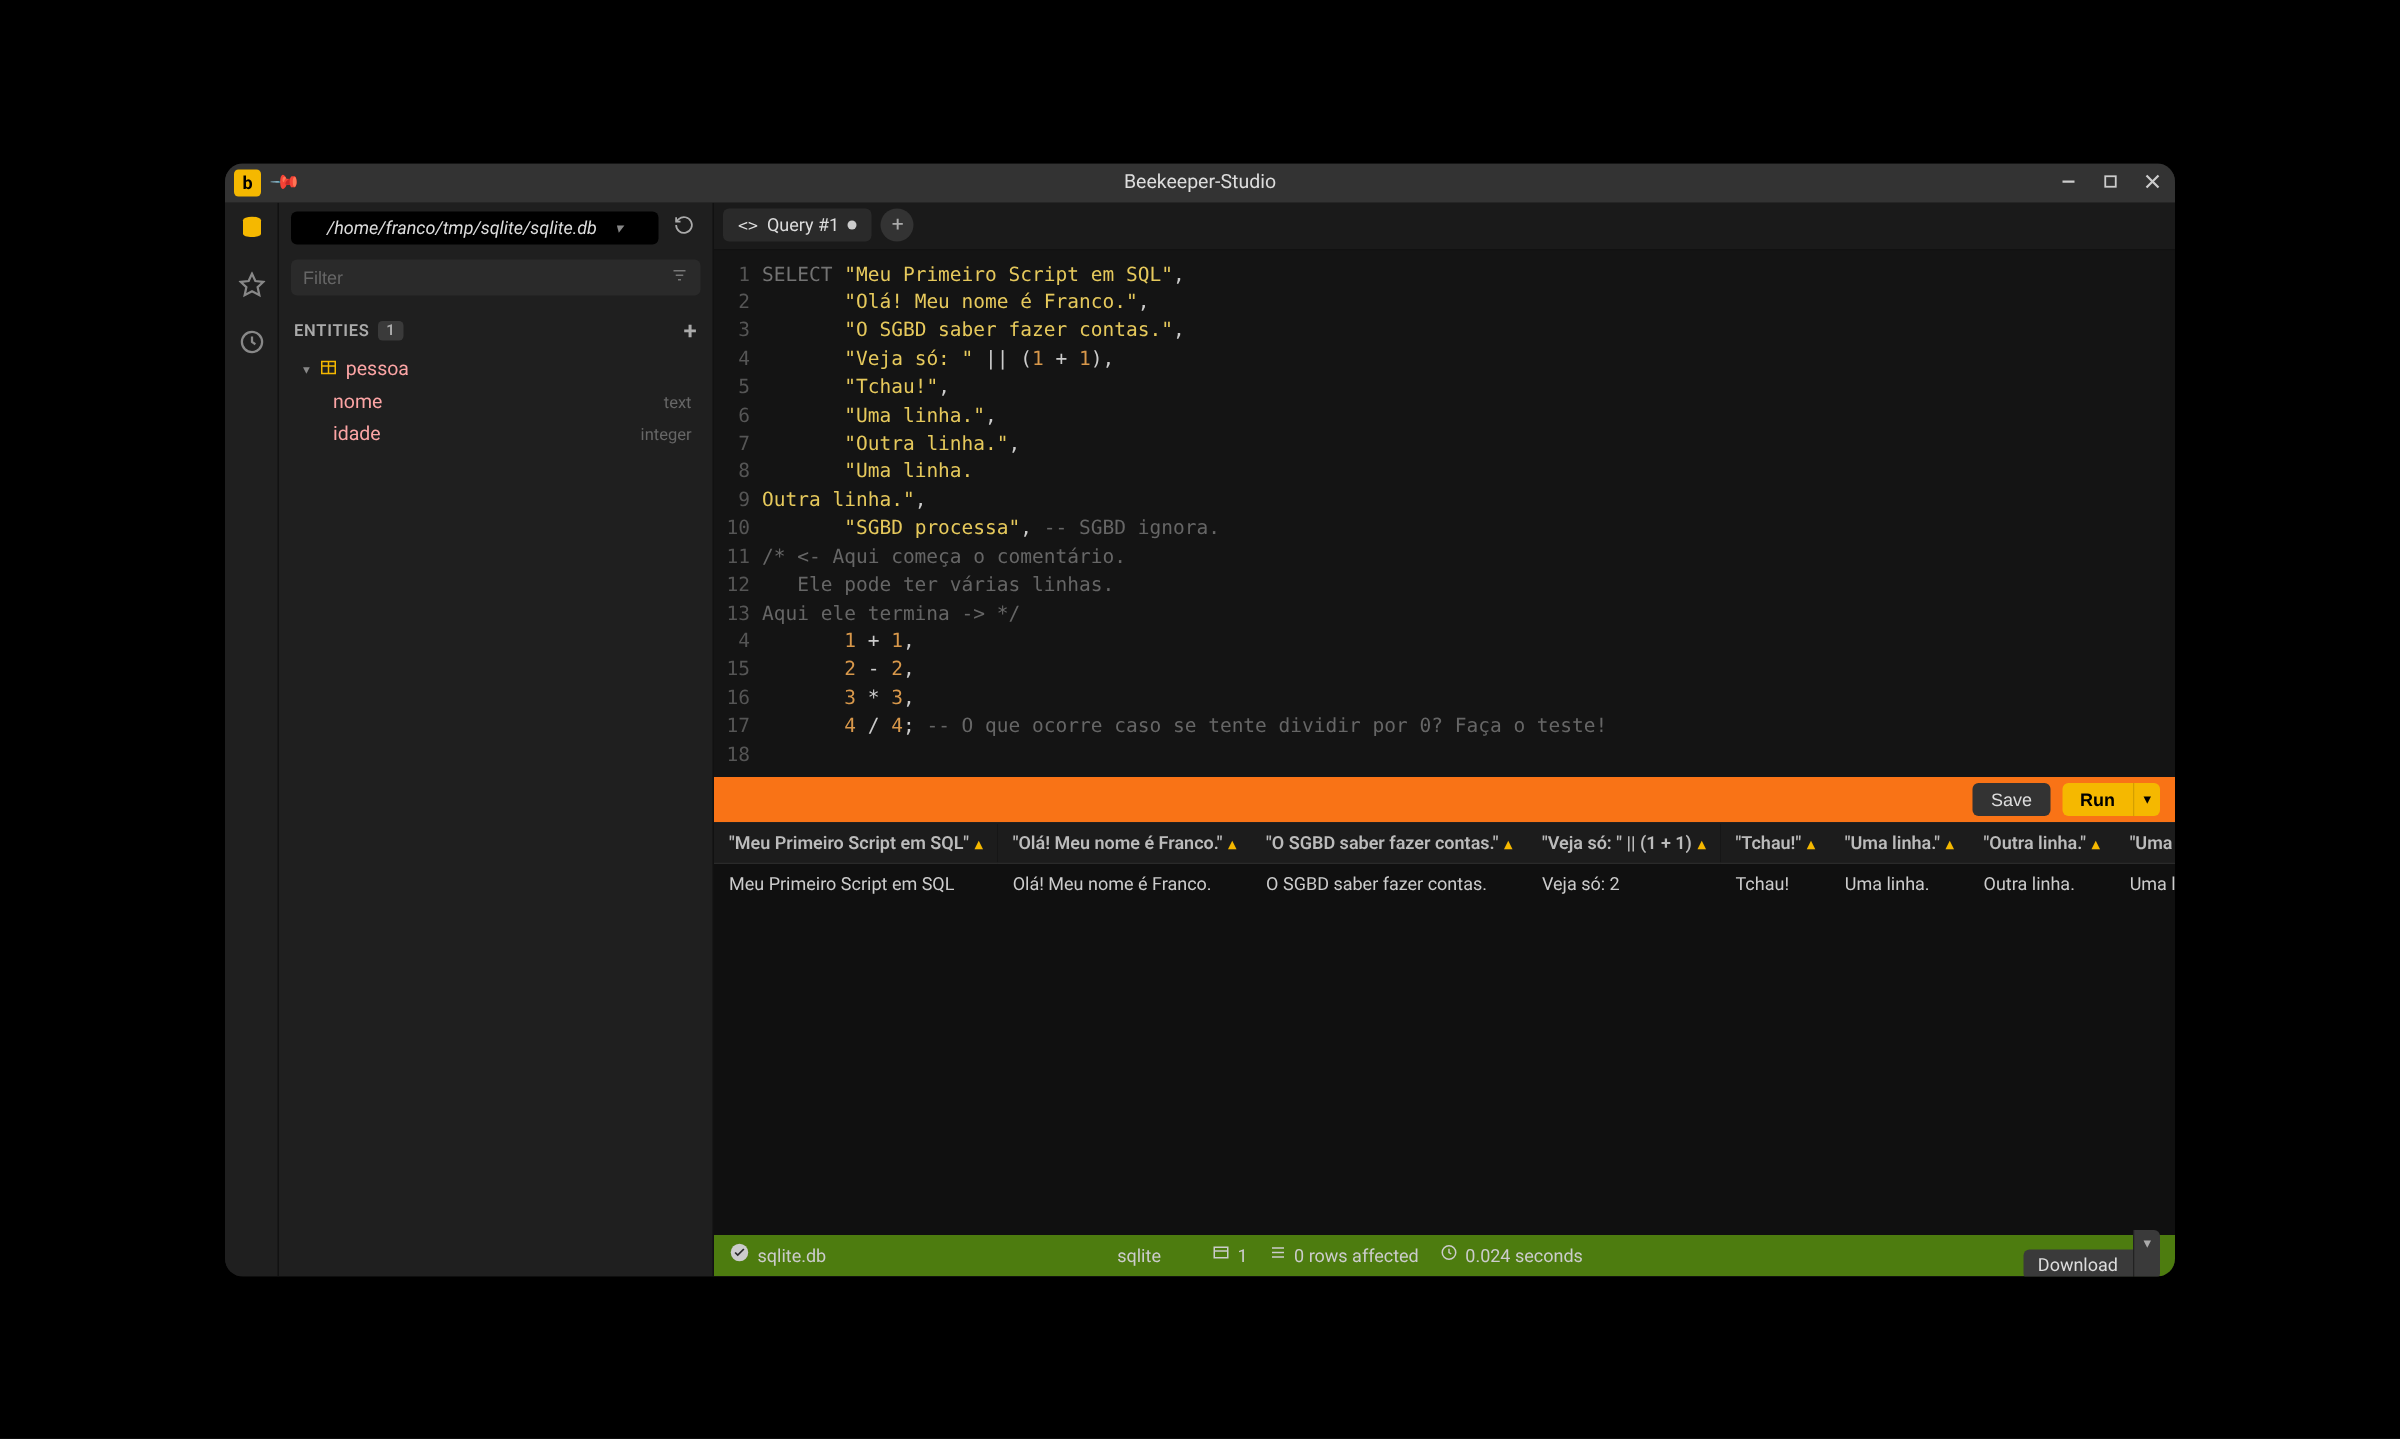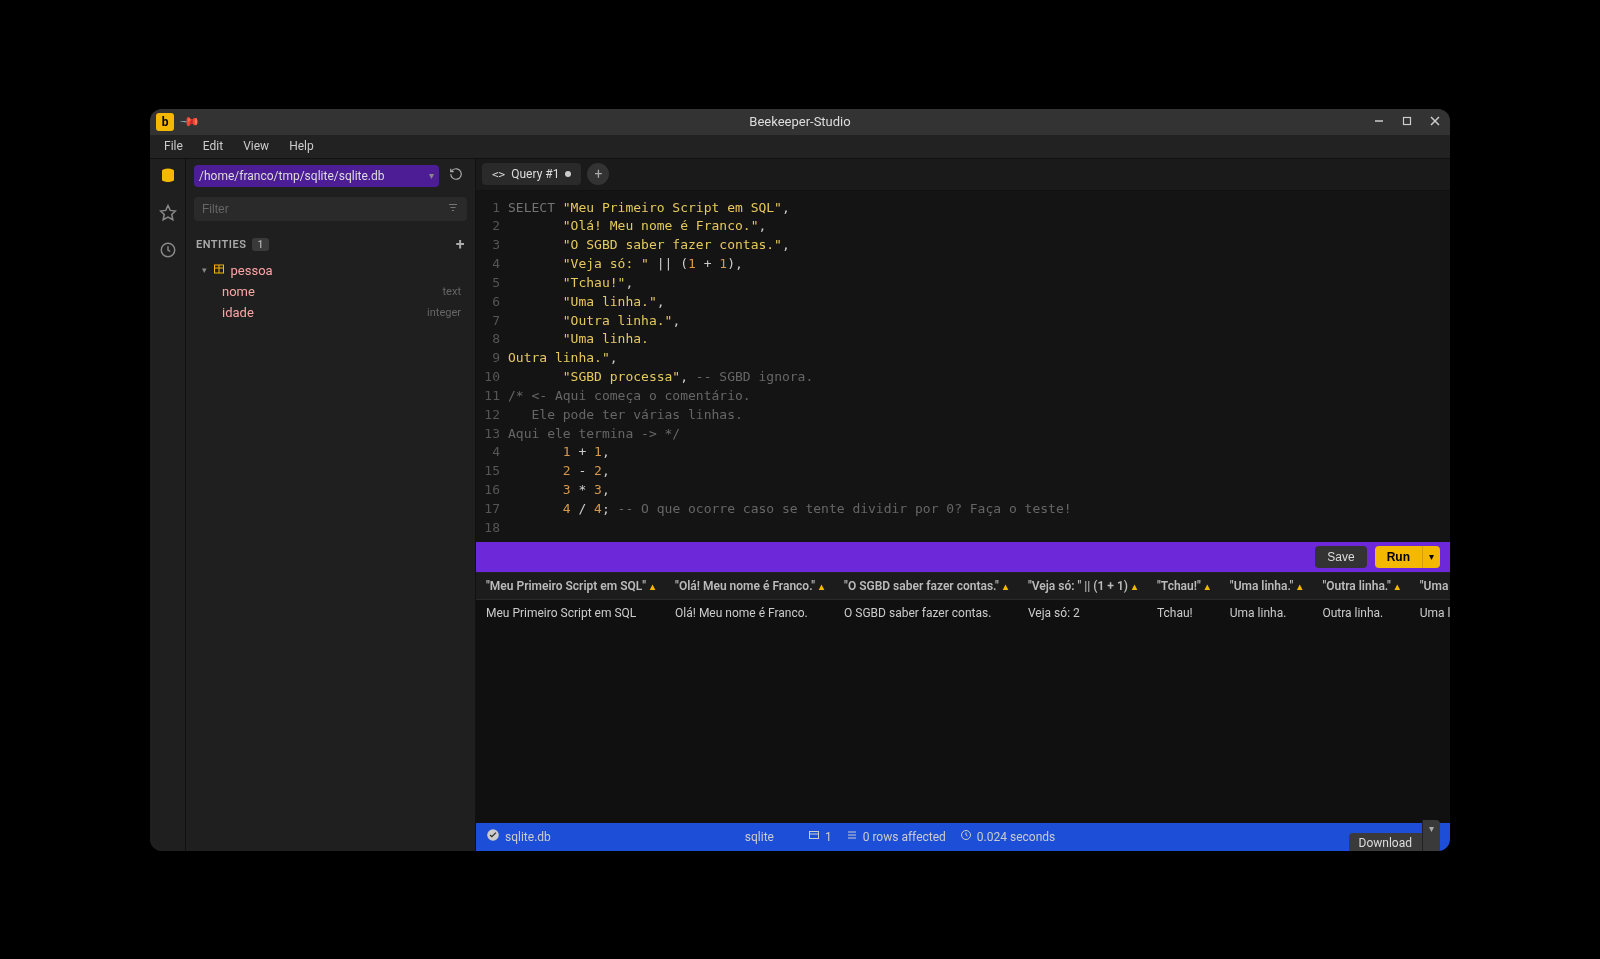--- a/index.html
+++ b/index.html
@@ -82,27 +82,28 @@
     border-right: 1px solid #111;
   }
   .conn-row {
     display: flex;
     align-items: center;
     padding: 6px 8px;
     gap: 6px;
   }
   .conn-pill {
     flex: 1;
-    background: #4c1d95;
+    background: #000000;
     border-radius: 4px;
-    padding: 4px 5px;
+    padding: 4px 24px;
     font-size: 12px;
     color: #ddd;
     display: flex;
     align-items: center;
+    font-style: italic;
   }
   .conn-pill .caret { margin-left: auto; color: #888; font-size: 10px; }
   .conn-refresh { color: #aaa; cursor: pointer; padding: 0 4px; }
   .filter-row {
     padding: 4px 8px;
   }
   .filter-input {
     width: 100%;
     background: #2a2a2a;
     border: none;
@@ -198,21 +199,21 @@
   .str { color: #e6c95c; }
   .op { color: #ccc; }
   .num { color: #d8984b; }
   .cmt { color: #666; }
   
   .runbar {
     display: flex;
     justify-content: flex-end;
     padding: 4px 10px;
     gap: 8px;
-    background: #6d28d9;
+    background: #f97316;
   }
   .btn {
     padding: 4px 12px;
     border-radius: 4px;
     font-size: 12px;
     cursor: pointer;
     border: none;
   }
   .btn-save { background: #333; color: #ddd; }
   .btn-run-wrap { display: flex; }
@@ -239,21 +240,21 @@
   .results th .sort { color: #f5b800; margin-left:4px; font-size:10px; }
   .results td {
     padding: 6px 10px;
     color: #ccc;
     white-space: nowrap;
   }
   .results-scroll { height: 260px; }
   
   .statusbar {
     height: 28px;
-    background: #1d4ed8;
+    background: #4d7c0f;
     display: flex;
     align-items: center;
     padding: 0 10px;
     gap: 14px;
     font-size: 12px;
     color: #ccc;
   }
   .statusbar .grp { display: flex; align-items: center; gap: 5px; }
   .statusbar .spacer { flex: 1; }
   .statusbar .btn-dl { background: #3a3a3a; color: #ddd; padding: 3px 10px; border-radius: 4px 0 0 4px; cursor: pointer; margin-top: 13px; }
@@ -280,26 +281,20 @@
           </svg>
       </span>
       <span>
         <svg width="10" height="10" viewBox="0 0 10 10">
             <path d="M1 1 L9 9 M9 1 L1 9" stroke="#ccc" stroke-width="1.5"></path>
           </svg>
       </span>
     </div>
   </div>
 
-  <div class="menubar">
-    <span>File</span>
-    <span>Edit</span>
-    <span>View</span>
-    <span>Help</span>
-  </div>
 
   <div class="body">
 
     <div class="side-icons">
       <div class="icn active">
         <svg width="18" height="18" viewBox="0 0 24 24" fill="#f5b800">
             <ellipse cx="12" cy="5" rx="8" ry="3"></ellipse>
             <path d="M4 5v6c0 1.66 3.58 3 8 3s8-1.34 8-3V5"></path>
             <path d="M4 11v6c0 1.66 3.58 3 8 3s8-1.34 8-3v-6"></path>
           </svg>

